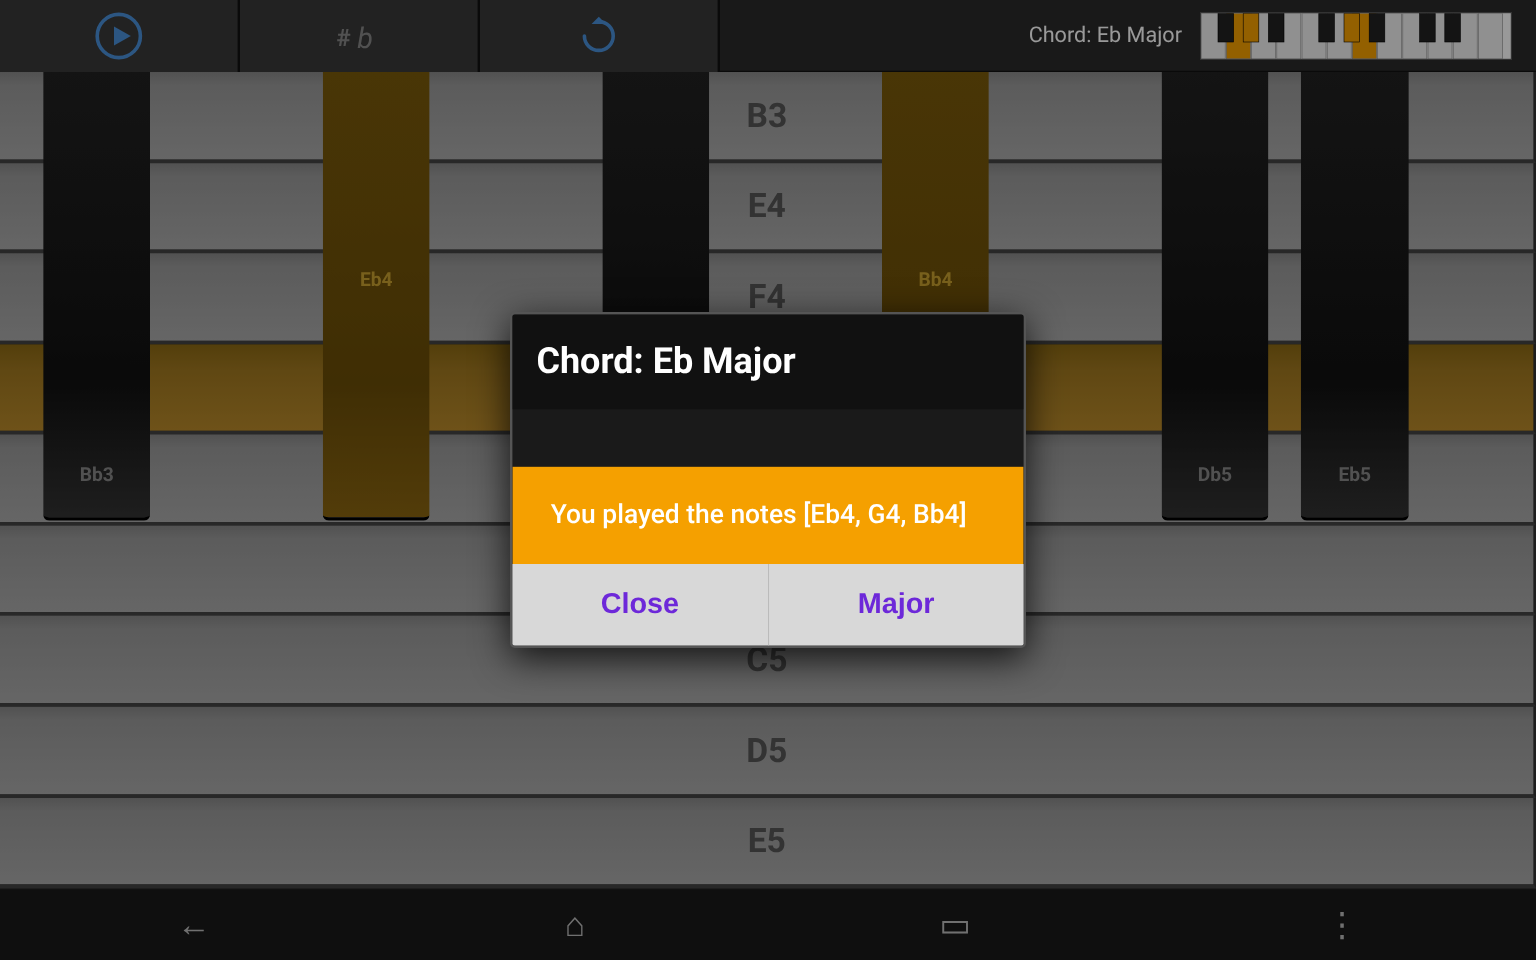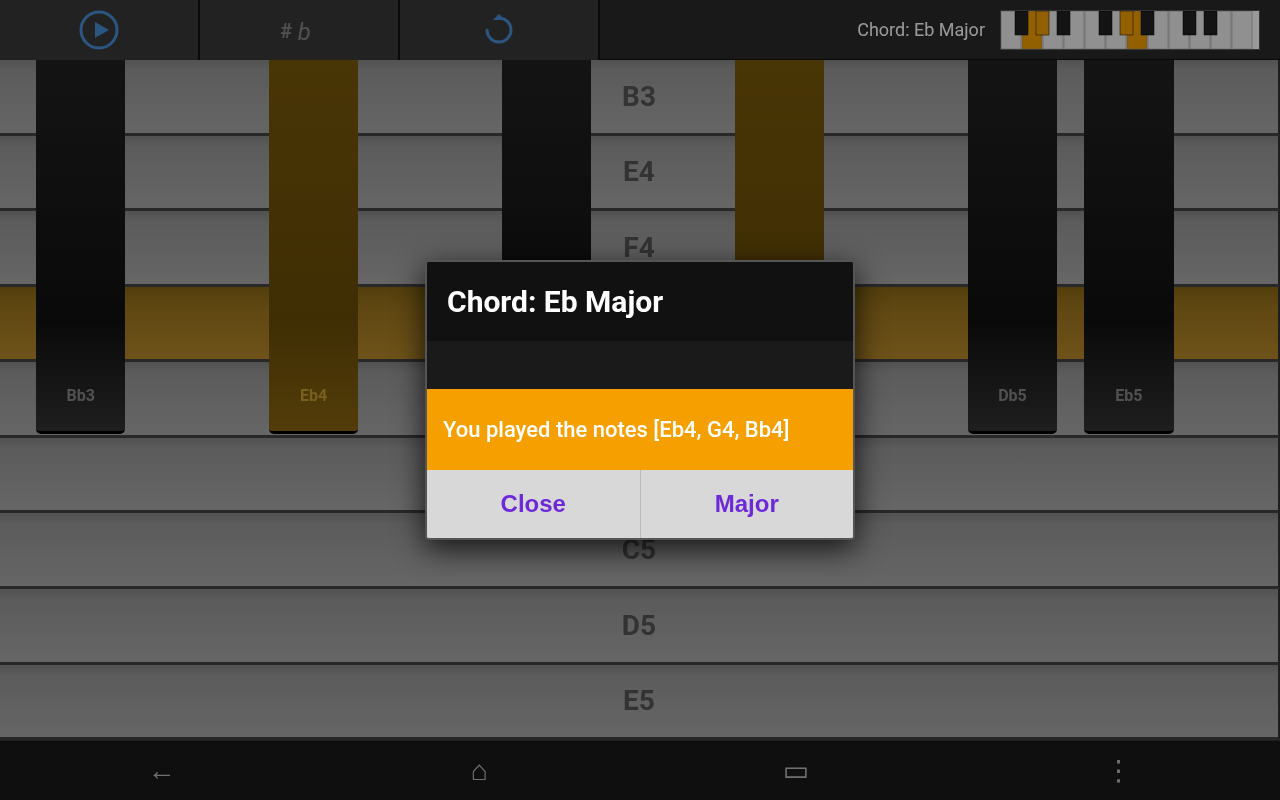--- a/index.html
+++ b/index.html
@@ -112,20 +112,21 @@
       display: flex;
       align-items: flex-end;
       justify-content: center;
       padding-bottom: 26px;
       cursor: pointer;
       pointer-events: all;
       border-bottom: 3px solid #000;
     }
     .black-key.highlighted {
       background: linear-gradient(to bottom, #7a5a0a 0%, #6a4d08 70%, #8a6510 100%);
+      align-items: center;
     }
     .black-key .key-label {
       color: #888;
       font-size: 16px;
       font-weight: bold;
       user-select: none;
     }
     .black-key.highlighted .key-label {
       color: #c8a030;
     }
@@ -171,21 +172,21 @@
       background: #111;
       padding: 22px 20px;
     }
     #dialog-title {
       color: #fff;
       font-size: 30px;
       font-weight: bold;
     }
     #dialog-message-area {
       background: #f5a000;
-      padding: 28px 16px;
+      padding: 28px 32px;
       min-height: 80px;
       margin-top: 48px;
     }
     #dialog-message {
       color: #fff;
       font-size: 22px;
       font-weight: 500;
     }
     #dialog-buttons {
       display: flex;

